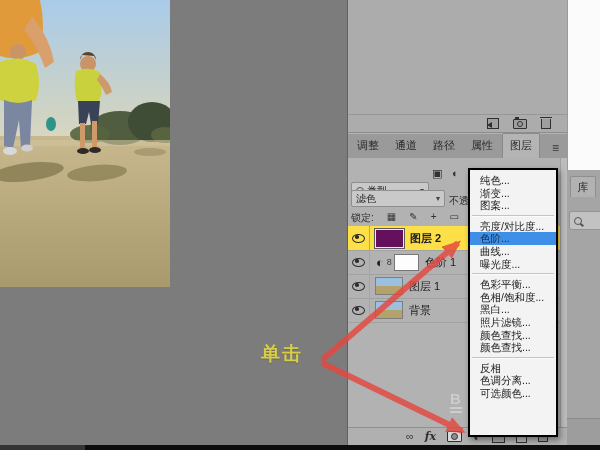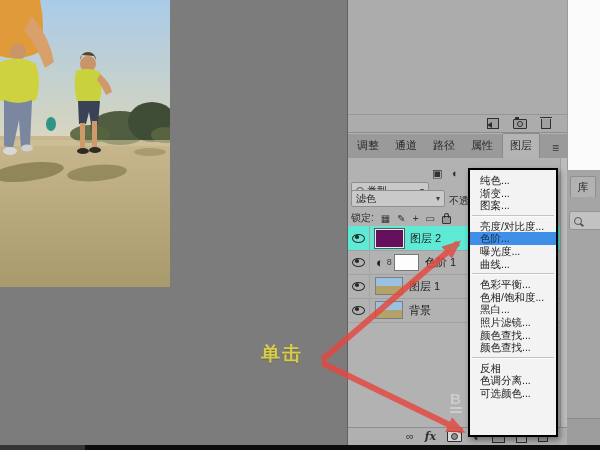--- a/index.html
+++ b/index.html
@@ -50,25 +50,25 @@
   .ptab.active{background:#b4b4b4;border:1px solid #8a8a8a;border-bottom:none;border-radius:2px 2px 0 0;}
   #tabs-menu-icon{margin-left:auto;margin-right:8px;font-size:12px;color:#333;line-height:20px;}
 
   
   #layers-body{position:absolute;left:0;top:158px;width:100%;height:269px;background:#b2b2b2;}
   .combo{position:absolute;height:17px;background:#c9c9c9;border:1px solid #8e8e8e;border-radius:2px;
     font-size:10px;color:#222;display:flex;align-items:center;padding:0 4px;box-sizing:border-box;gap:3px;}
   .combo .chev{margin-left:auto;font-size:8px;color:#444;}
   .sq-btn{position:absolute;font-size:11px;color:#333;}
   #opacity-label{position:absolute;left:101px;top:36px;font-size:10px;color:#2c2c2c;white-space:nowrap;}
-  #lock-row{position:absolute;left:3px;top:53px;font-size:10px;color:#2c2c2c;display:flex;align-items:center;gap:7px;}
+  #lock-row{position:absolute;left:3px;top:53px;font-size:10px;color:#2c2c2c;display:flex;gap:13px;}
   #lock-row .g{font-size:10px;color:#333;}
 
   .lrow{position:absolute;left:0;width:213px;height:24px;border-bottom:1px solid #a2a2a2;display:flex;align-items:center;}
-  .lrow.sel{background:#5eead4;}
+  .lrow.sel{background:#fde047;font-weight:bold;}
   .eyecell{width:21px;display:flex;justify-content:center;border-right:1px solid #a5a5a5;align-self:stretch;align-items:center;}
   .thumb-photo{width:26px;height:16px;margin-left:5px;border:1px solid #7e7e7e;
     background:linear-gradient(#9cc0e0 0 52%,#b3a26a 52% 100%);}
   .thumb-purple{width:27px;height:17px;margin-left:5px;background:#64105c;border:1px solid #ececec;box-shadow:0 0 0 1px #5a5a5a;}
   .thumb-mask{width:23px;height:15px;background:#fdfdfd;border:1px solid #777;}
   .adj-glyph{font-size:13px;color:#1f1f1f;margin-left:6px;}
   .link-glyph{font-size:9px;color:#3a3a3a;margin:0 2px 0 3px;}
   .lname{font-size:11px;color:#1d1d1d;margin-left:6px;white-space:nowrap;}
 
   
@@ -248,22 +248,22 @@
     <span>B</span><span class="bar"></span><span class="bar"></span>
   </div>
 
   <div id="adj-menu">
     <div class="mi">纯色...</div>
     <div class="mi">渐变...</div>
     <div class="mi">图案...</div>
     <div class="mi-sep"></div>
     <div class="mi">亮度/对比度...</div>
     <div class="mi hl">色阶...</div>
+    <div class="mi">曲线...</div>
     <div class="mi">曝光度...</div>
-    <div class="mi">曲线...</div>
     <div class="mi-sep"></div>
     <div class="mi">色彩平衡...</div>
     <div class="mi">色相/饱和度...</div>
     <div class="mi">黑白...</div>
     <div class="mi">照片滤镜...</div>
     <div class="mi">颜色查找...</div>
     <div class="mi">颜色查找...</div>
     <div class="mi-sep"></div>
     <div class="mi">反相</div>
     <div class="mi">色调分离...</div>

